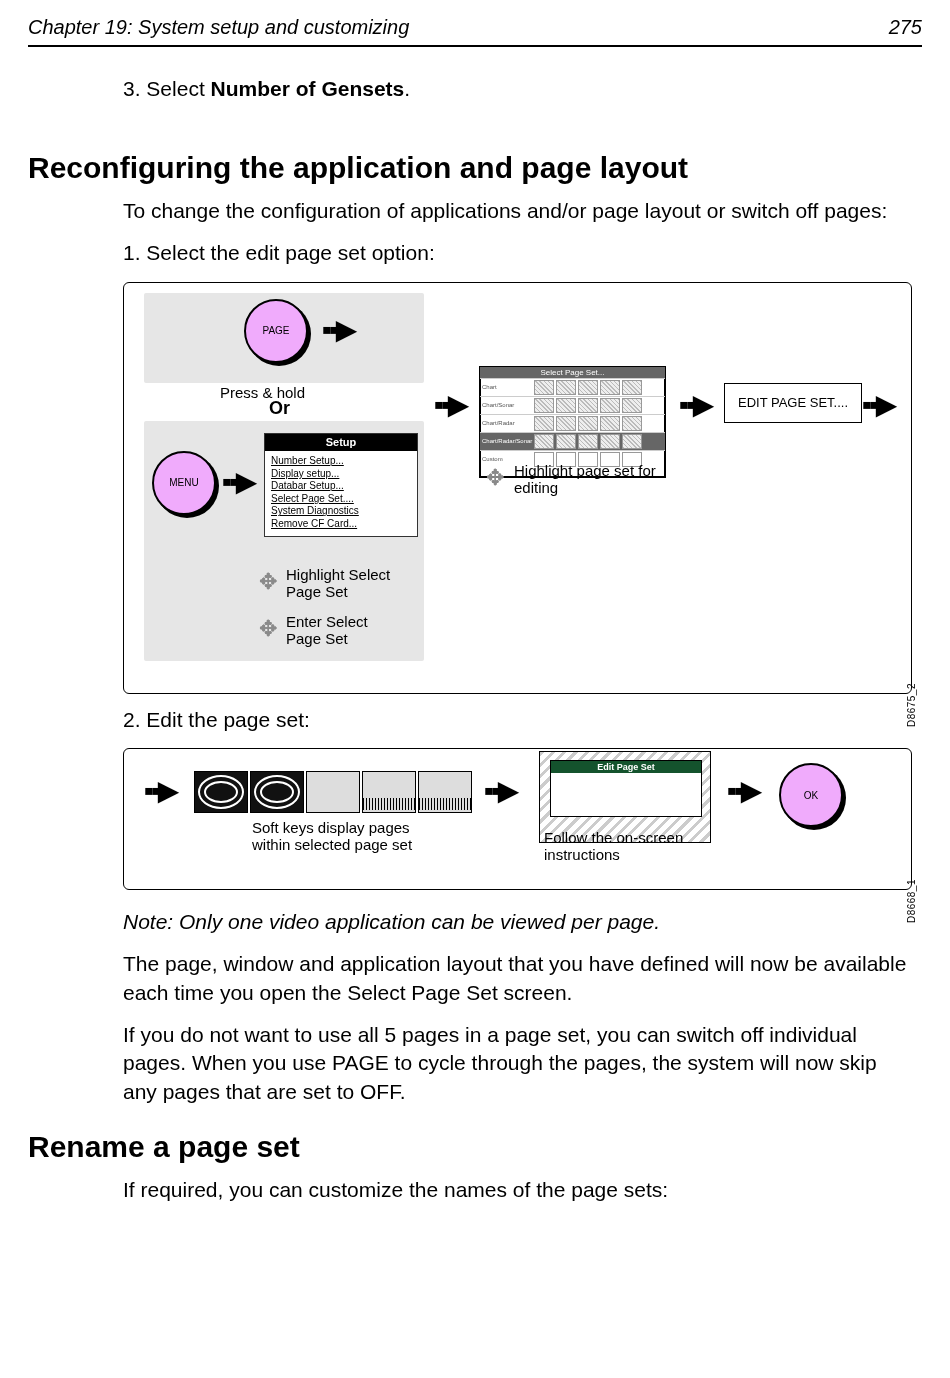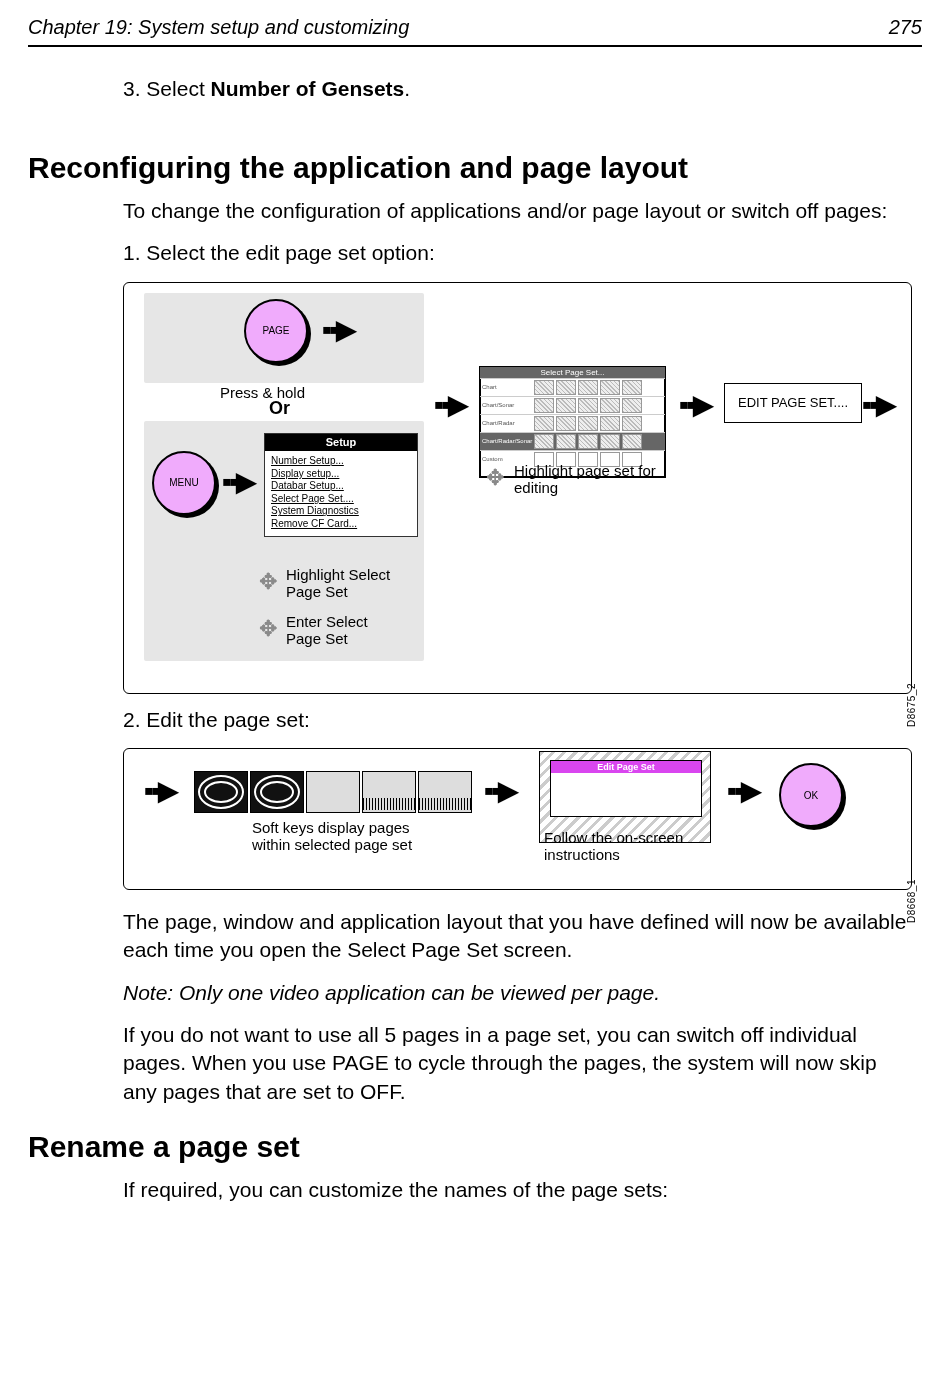--- a/index.html
+++ b/index.html
@@ -206,21 +206,21 @@
     background: repeating-linear-gradient(135deg,#ccc,#ccc 3px,#fff 3px,#fff 8px);
   }
   .eps-screen .box {
     position: absolute;
     left: 10px; top: 8px;
     width: 150px; height: 55px;
     background: #fff;
     border: 1px solid #000;
   }
   .eps-screen .box .tb {
-    background: #d946ef; color: #fff;
+    background: #14532d; color: #fff;
     font-size: 9px; font-weight: 700;
     text-align: center;
     padding: 1px 0;
   }
 </style>
 </head>
 <body>
 
 <div class="page">
 
@@ -354,21 +354,21 @@
       </div>
       <div class="small-label" style="left:420px; top:80px; white-space:pre;">Follow the on-screen
 instructions</div>
 
       <div class="big-arrow" style="left:603px; top:28px;">▪▪▶</div>
       <div class="ok-btn" style="left:655px; top:14px;">
           <span>OK</span>
         </div>
     </div>
 
+    <div class="body-text body-note">Note: Only one video application can be viewed per page.</div>
     <div class="body-text">The page, window and application layout that you have defined will now be available each time you open the Select Page Set screen.</div>
-    <div class="body-text body-note">Note: Only one video application can be viewed per page.</div>
     <div class="body-text">If you do not want to use all 5 pages in a page set, you can switch off individual pages. When you use PAGE to cycle through the pages, the system will now skip any pages that are set to OFF.</div>
 
     <h2 class="section-title" style="margin-left:-95px; margin-top:24px;">Rename a page set</h2>
     <div class="body-text">If required, you can customize the names of the page sets:</div>
 
   </div>
 </div>
 
 </body></html>

